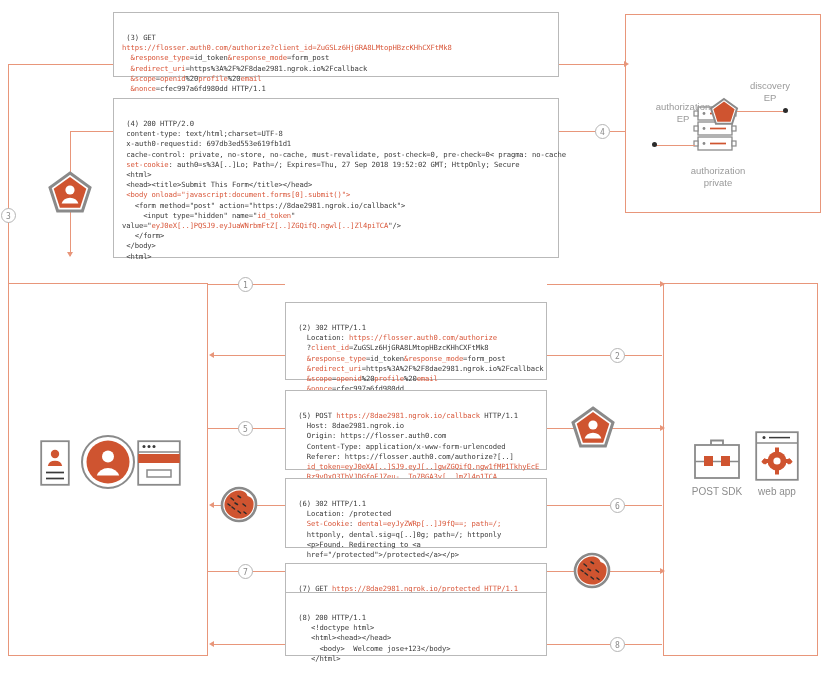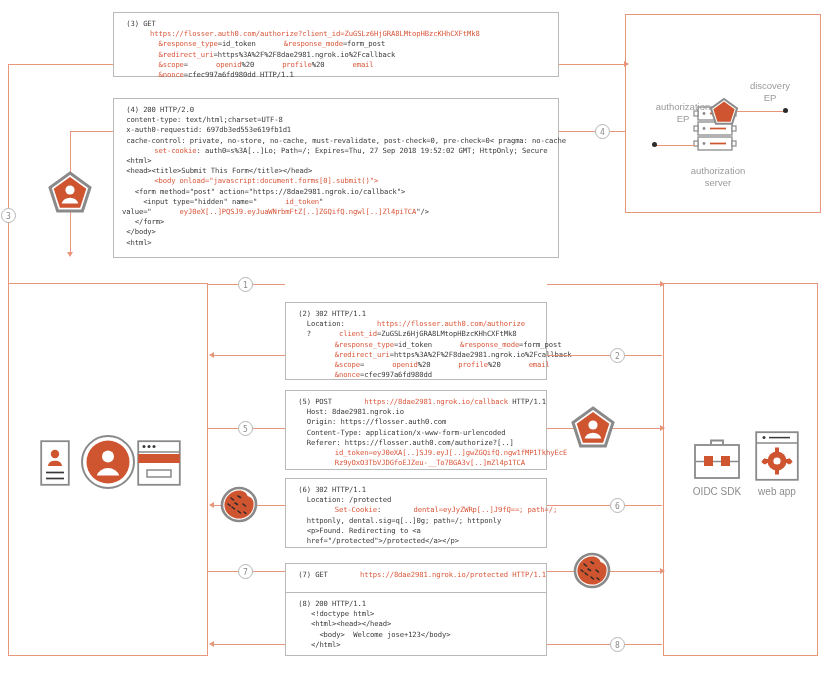--- a/index.html
+++ b/index.html
@@ -23,25 +23,25 @@
   
   .msgbox{
     position:absolute;
     border:1px solid #b9b9b9;
     background:#fff;
     box-sizing:border-box;
     font-family:"DejaVu Sans Mono","Liberation Mono",monospace;
     font-size:7.2px;
     line-height:10.2px;
     color:#3a3a3a;
-    padding:6px 8px;
+    padding:20px 8px;
     white-space:pre;
     letter-spacing:-0.1px;
   }
-  .msgbox .r{color:#d9573a;margin-left:28px;}
+  .msgbox .r{color:#d9573a;}
   .msgbox .i{display:block;}
 
   
   .hline{position:absolute;height:0;border-top:1.3px solid #e8967a;}
   .vline{position:absolute;width:0;border-left:1.3px solid #e8967a;}
 
   .arrowR{position:absolute;width:0;height:0;
     border-top:3px solid transparent;border-bottom:3px solid transparent;
     border-left:5px solid #e8967a;}
   .arrowL{position:absolute;width:0;height:0;
@@ -173,21 +173,21 @@
 
   <div class="hline" style="left:655px;top:145px;width:40px;"></div>
   <div style="position:absolute;left:652px;top:142px;width:5px;height:5px;border-radius:50%;background:#2b2b2b;"></div>
   <div class="eplabel" style="left:640px;top:101px;width:86px;">
     <span>authorization</span><br>
     <span>EP</span>
   </div>
 
   <div class="captionlabel" style="left:678px;top:165px;width:80px;">
     <span>authorization</span><br>
-    <span>server</span>
+    <span>private</span>
   </div>
 
 
   <div class="hline" style="left:208px;top:284px;width:77px;"></div>
   <div class="numcircle" style="left:238px;top:277px;">1</div>
   <div class="hline" style="left:547px;top:284px;width:115px;"></div>
   <div class="arrowR" style="left:660px;top:281px;"></div>
 
   <div class="msgbox" style="left:285px;top:302px;width:262px;height:78px;"><span class="i"> <span>(2) 302 HTTP/1.1</span></span><span class="i">   <span>Location: </span><span class="r">https://flosser.auth0.com/authorize</span></span><span class="i">   <span>?</span><span class="r">client_id</span><span>=ZuGSLz6HjGRA8LMtopHBzcKHhCXFtMk8</span></span><span class="i">   <span class="r">&amp;response_type</span><span>=id_token</span><span class="r">&amp;response_mode</span><span>=form_post</span></span><span class="i">   <span class="r">&amp;redirect_uri</span><span>=https%3A%2F%2F8dae2981.ngrok.io%2Fcallback</span></span><span class="i">   <span class="r">&amp;scope</span><span>=</span><span class="r">openid</span><span>%20</span><span class="r">profile</span><span>%20</span><span class="r">email</span></span><span class="i">   <span class="r">&amp;nonce</span><span>=cfec997a6fd980dd</span></span></div>
 
@@ -302,21 +302,21 @@
 
   <div class="glyph" style="left:693px;top:437px;">
     <svg width="48" height="44" viewBox="0 0 48 44">
       <path d="M18 8 L18 3.5 L30 3.5 L30 8" fill="none" stroke="#8a8a8a" stroke-width="1.8"></path>
       <rect x="2" y="8" width="44" height="33" fill="#fff" stroke="#8a8a8a" stroke-width="1.8"></rect>
       <line x1="2" y1="24.5" x2="46" y2="24.5" stroke="#8a8a8a" stroke-width="1.6"></line>
       <rect x="11" y="19" width="9" height="10" fill="#cf5430"></rect>
       <rect x="28" y="19" width="9" height="10" fill="#cf5430"></rect>
     </svg>
   </div>
-  <div class="iconlabel" style="left:687px;top:486px;">OIDC SDK</div>
+  <div class="iconlabel" style="left:687px;top:486px;">POST SDK</div>
 
   <div class="glyph" style="left:755px;top:431px;">
     <svg width="44" height="50" viewBox="0 0 44 50">
       <rect x="1.2" y="1.2" width="41.6" height="47.6" fill="#fff" stroke="#8a8a8a" stroke-width="1.8"></rect>
       <line x1="1.2" y1="12" x2="42.8" y2="12" stroke="#8a8a8a" stroke-width="1.5"></line>
       <circle cx="9" cy="6.6" r="1.5" fill="#3a3a3a"></circle>
       <line x1="14" y1="6.6" x2="35" y2="6.6" stroke="#3a3a3a" stroke-width="1.5"></line>
       <g transform="translate(22,30)">
         <circle cx="0" cy="0" r="9.5" fill="#cf5430"></circle>
         <g fill="#cf5430">

